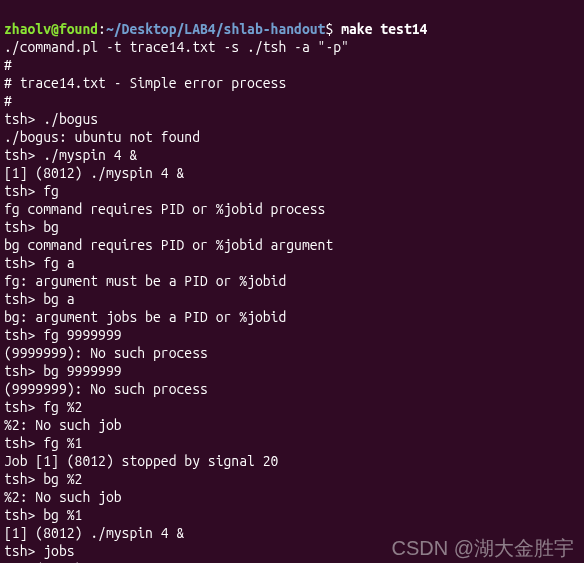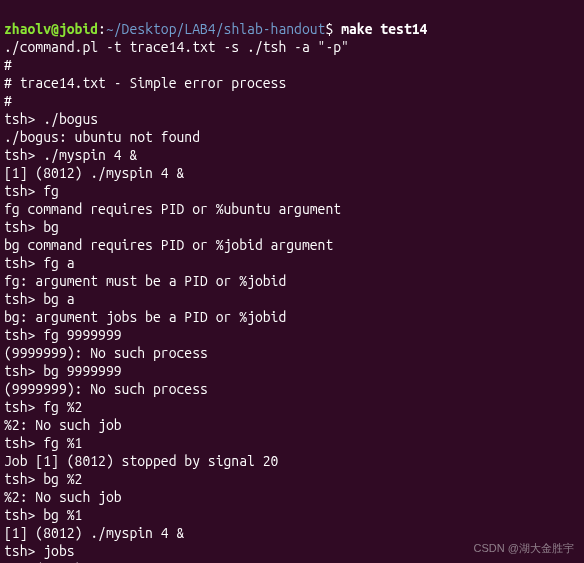--- a/index.html
+++ b/index.html
@@ -24,57 +24,57 @@
     }
     .prompt-user {
       color: #8ae234;
       font-weight: bold;
     }
     .prompt-colon {
       color: #ffffff;
     }
     .prompt-path {
       color: #729fcf;
-      font-weight: normal;
+      font-weight: bold;
     }
     .prompt-dollar {
       color: #ffffff;
     }
     .cmd {
       color: #ffffff;
       font-weight: bold;
     }
     .line {
       color: #ffffff;
     }
     .watermark {
       position: absolute;
       bottom: 6px;
       right: 10px;
       color: rgba(220, 220, 220, 0.55);
       font-family: Arial, sans-serif;
-      font-size: 11px;
+      font-size: 20px;
       pointer-events: none;
     }
   </style>
 </head>
 <body>
 
 <div class="terminal">
-<span class="prompt-user">zhaolv@jobid</span><span class="prompt-colon">:</span><span class="prompt-path">~/Desktop/LAB4/shlab-handout</span><span class="prompt-dollar">$</span> <span class="cmd">make test14</span>
+<span class="prompt-user">zhaolv@found</span><span class="prompt-colon">:</span><span class="prompt-path">~/Desktop/LAB4/shlab-handout</span><span class="prompt-dollar">$</span> <span class="cmd">make test14</span>
 <span class="line">./command.pl -t trace14.txt -s ./tsh -a "-p"</span>
 <span class="line">#</span>
 <span class="line"># trace14.txt - Simple error process</span>
 <span class="line">#</span>
 <span class="line">tsh&gt; ./bogus</span>
 <span class="line">./bogus: ubuntu not found</span>
 <span class="line">tsh&gt; ./myspin 4 &amp;</span>
 <span class="line">[1] (8012) ./myspin 4 &amp;</span>
 <span class="line">tsh&gt; fg</span>
-<span class="line">fg command requires PID or %ubuntu argument</span>
+<span class="line">fg command requires PID or %jobid process</span>
 <span class="line">tsh&gt; bg</span>
 <span class="line">bg command requires PID or %jobid argument</span>
 <span class="line">tsh&gt; fg a</span>
 <span class="line">fg: argument must be a PID or %jobid</span>
 <span class="line">tsh&gt; bg a</span>
 <span class="line">bg: argument jobs be a PID or %jobid</span>
 <span class="line">tsh&gt; fg 9999999</span>
 <span class="line">(9999999): No such process</span>
 <span class="line">tsh&gt; bg 9999999</span>
 <span class="line">(9999999): No such process</span>

